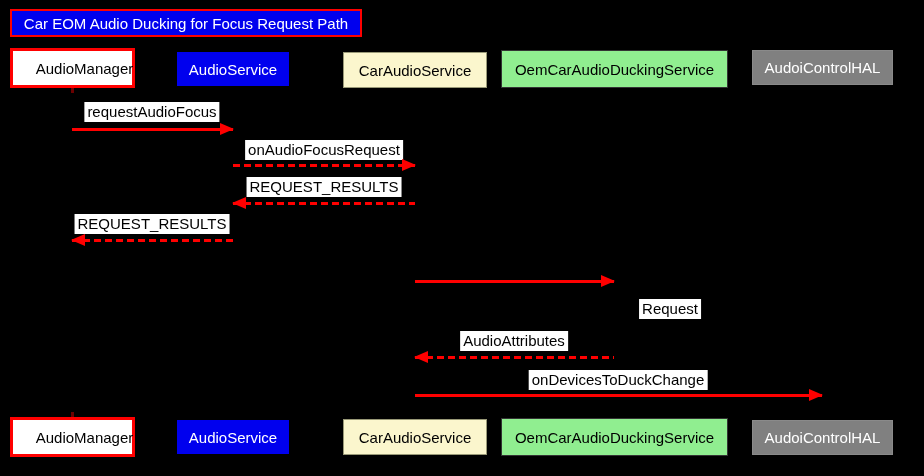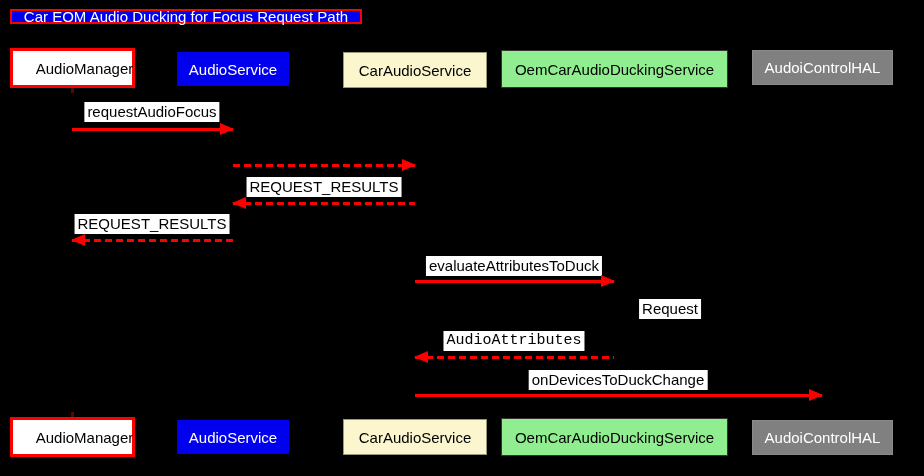--- a/index.html
+++ b/index.html
@@ -10,21 +10,21 @@
   #canvas {
     position: relative;
     width: 924px;
     height: 476px;
     background: var(--background, #000);
     overflow: hidden;
   }
   .title-box {
     position: absolute;
     left: 10px; top: 9px;
-    width: 352px; height: 15px;
+    width: 352px; height: 28px;
     display: flex; align-items: center; justify-content: center;
     background: var(--title_bg, #0000ee);
     color: var(--title_text, #fff);
     border: 2px solid var(--title_border, #f00);
     box-sizing: border-box;
     font-size: 15px;
     white-space: nowrap;
   }
   .pbox {
     position: absolute;
@@ -83,34 +83,34 @@
   <div class="pbox" style="left: 343px; top: 52px; width: 144px; height: 36px; background: rgb(251, 246, 205); color: rgb(0, 0, 0); border-color: rgb(153, 153, 119);">CarAudioService</div>
   <div class="pbox" style="left: 501px; top: 50px; width: 227px; height: 38px; background: rgb(144, 238, 144); color: rgb(0, 0, 0); border-color: rgb(51, 51, 51);">OemCarAudioDuckingService</div>
   <div class="pbox" style="left: 752px; top: 50px; width: 141px; height: 35px; background: rgb(128, 128, 128); color: rgb(255, 255, 255); border-color: rgb(138, 138, 138);">AudoiControlHAL</div>
 
   <div class="lifeline-stub" style="left:71px; top:88px;"></div>
   <div class="lifeline-stub" style="left:71px; top:412px;"></div>
 
   <div class="mlabel" style="left:152px; top:102px;">requestAudioFocus</div>
   <div class="mline solid right" style="left:72px; top:128px; width:161px;"></div>
 
+  <div class="mlabel" style="left:324px; top:140px;">onAudioFocusRequest</div>
   <div class="mline dashed right" style="left:233px; top:164px; width:182px;"></div>
 
   <div class="mlabel" style="left:324px; top:177px;">REQUEST_RESULTS</div>
   <div class="mline dashed left" style="left:233px; top:202px; width:182px;"></div>
 
   <div class="mlabel" style="left:152px; top:214px;">REQUEST_RESULTS</div>
   <div class="mline dashed left" style="left:72px; top:239px; width:161px;"></div>
 
-  <div class="mlabel" style="left:514px; top:256px;">evaluateAttributesToDuck</div>
   <div class="mline solid right" style="left:415px; top:280px; width:199px;"></div>
 
   <div class="mlabel" style="left:670px; top:299px;">Request</div>
 
-  <div class="mlabel" style="left:514px; top:331px;font-family:Liberation Mono, monospace;">AudioAttributes</div>
+  <div class="mlabel" style="left:514px; top:331px;">AudioAttributes</div>
   <div class="mline dashed left" style="left:415px; top:356px; width:199px;"></div>
 
   <div class="mlabel" style="left:618px; top:370px;">onDevicesToDuckChange</div>
   <div class="mline solid right" style="left:415px; top:394px; width:407px;"></div>
 
   <div class="pbox thick" style="left: 10px; top: 417px; width: 125px; height: 40px; background: rgb(255, 255, 255); color: rgb(0, 0, 0); border-color: rgb(255, 0, 0);">AudioManager</div>
   <div class="pbox" style="left: 177px; top: 420px; width: 112px; height: 34px; background: rgb(0, 0, 238); color: rgb(255, 255, 255); border-color: rgb(0, 0, 238);">AudioService</div>
   <div class="pbox" style="left: 343px; top: 419px; width: 144px; height: 36px; background: rgb(251, 246, 205); color: rgb(0, 0, 0); border-color: rgb(153, 153, 119);">CarAudioService</div>
   <div class="pbox" style="left: 501px; top: 418px; width: 227px; height: 38px; background: rgb(144, 238, 144); color: rgb(0, 0, 0); border-color: rgb(51, 51, 51);">OemCarAudioDuckingService</div>
   <div class="pbox" style="left: 752px; top: 420px; width: 141px; height: 35px; background: rgb(128, 128, 128); color: rgb(255, 255, 255); border-color: rgb(138, 138, 138);">AudoiControlHAL</div>

